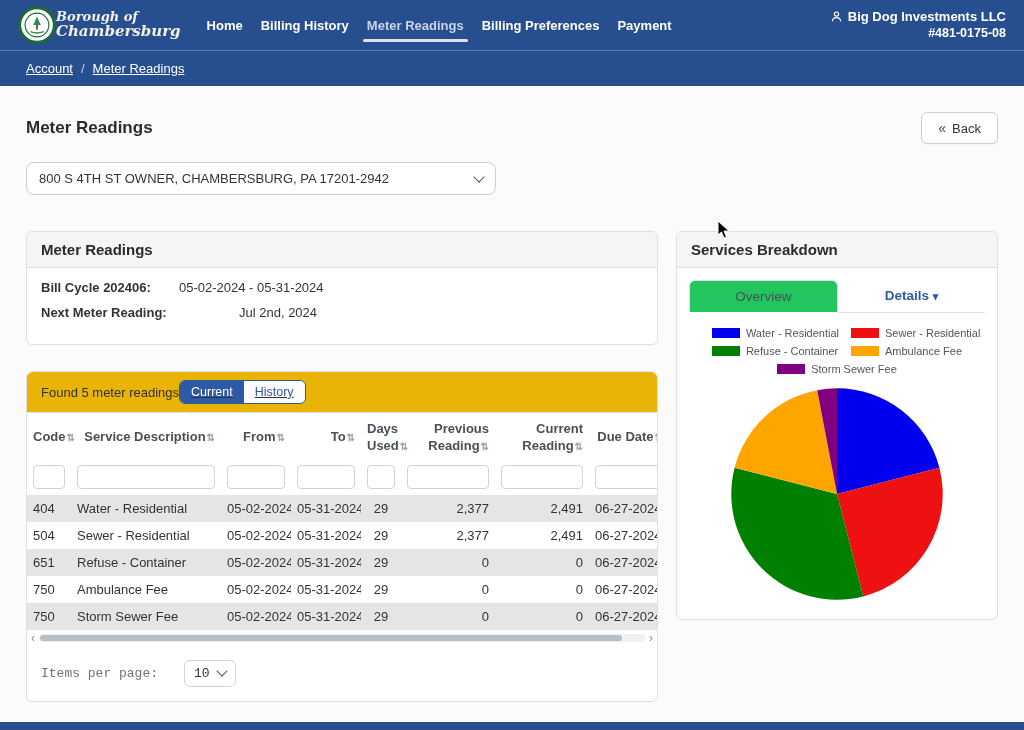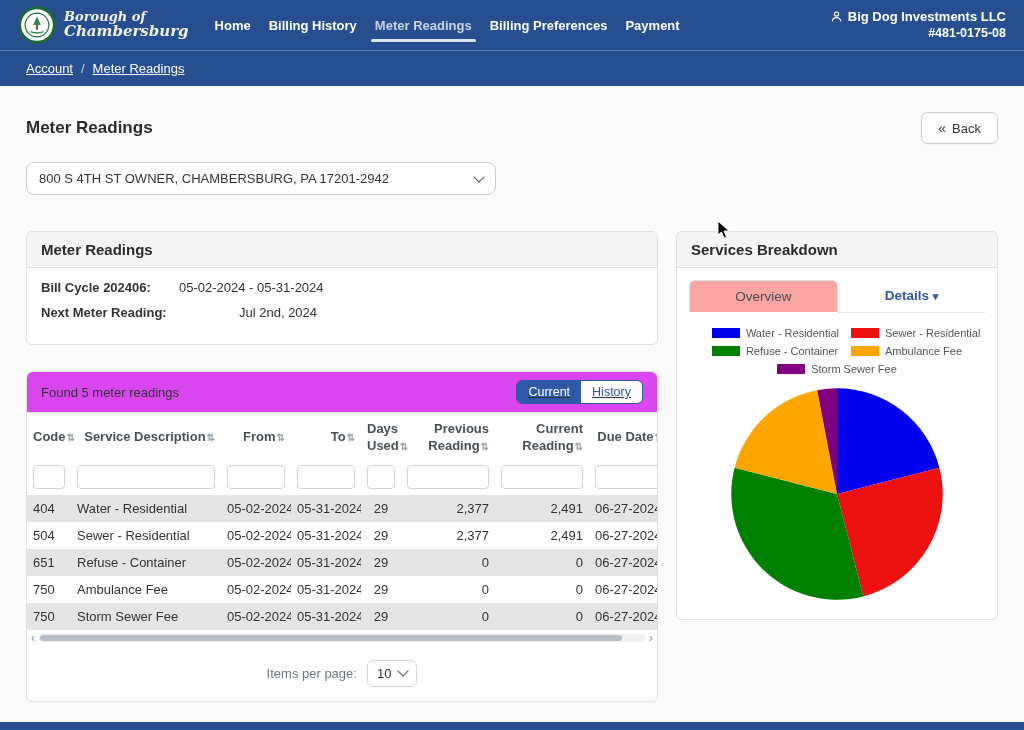--- a/index.html
+++ b/index.html
@@ -7,21 +7,21 @@
   body {
     width:1024px; height:730px; position:relative; overflow:hidden;
     background:#fbfbfc; font-family:"Liberation Sans", sans-serif; color:#333;
   }
 
   
   .navbar {
     height:50px; background:#274e8e; display:flex; align-items:center;
     padding:0 18px; color:#fff;
   }
-  .brand { display:flex; align-items:center; gap:8px; }
+  .brand { display:flex; align-items:center; }
   .seal { width:38px; height:38px; flex:0 0 auto; }
   .brand-text { display:flex; flex-direction:column; line-height:1.05;
     font-family:"DejaVu Serif", serif; font-style:italic; font-weight:bold; color:#f3f0e6; }
   .brand-text .l1 { font-size:13px; }
   .brand-text .l2 { font-size:15px; }
   .nav-items { display:flex; align-items:center; gap:18px; margin-left:26px; height:100%; }
   .nav-item { font-size:13px; font-weight:bold; color:#ffffff; cursor:pointer;
     height:100%; display:flex; align-items:center; position:relative; }
   .nav-item.active { color:#c9d4e8; }
   .nav-item.active::after { content:""; position:absolute; left:-4px; right:-4px; bottom:8px;
@@ -65,22 +65,22 @@
 
   
   .meter-info { margin-bottom:26px; }
   .meter-info-body { padding:12px 14px 14px 14px; font-size:13px; }
   .info-row { display:flex; margin-bottom:10px; }
   .info-label { font-weight:bold; width:138px; flex:0 0 auto; }
   .info-row.second .info-value { padding-left:60px; }
 
   
   .readings-card .card-header2 {
-    background:#d946ef; border-bottom:1px solid #e0e0e0; padding:8px 14px;
-    display:flex; align-items:center; justify-content:space-between; border-radius:6px 6px 0 0;
+    background:#eab308; border-bottom:1px solid #e0e0e0; padding:8px 14px;
+    display:flex; align-items:center; border-radius:6px 6px 0 0;
   }
   .found-text { font-size:13px; color:#333; }
   .btn-group { display:flex; border-radius:6px; overflow:hidden; border:1px solid #2e59a7;text-decoration:underline; }
   .btn-toggle { font-size:12.5px; padding:4px 11px; cursor:pointer; font-family:"Liberation Sans",sans-serif; border:none; }
   .btn-toggle.current { background:#2e59a7; color:#fff; }
   .btn-toggle.history { background:#fdfdff; color:#2e59a7; }
 
   .table-clip { overflow:hidden; width:100%; }
   table.readings { border-collapse:collapse; table-layout:fixed; width:642px; }
   table.readings th { font-size:13px; color:#495057; font-weight:bold; padding:8px 6px 4px 6px;
@@ -96,31 +96,31 @@
   td.cell-due { color:#dc3545; }
   tr.stripe { background:#e5e5e5; }
   .filter-cell input { width:100%; height:24px; border:1px solid #ced4da; border-radius:4px;
     padding:0 5px; font-size:12px; background:#fff; }
 
   .hscroll { display:flex; align-items:center; gap:4px; padding:2px 4px 4px 4px; }
   .hs-arrow { color:#8a9199; font-size:12px; line-height:1; cursor:pointer; }
   .hs-track { flex:1; height:8px; background:#f0f1f3; border-radius:4px; position:relative; }
   .hs-thumb { position:absolute; left:1px; top:1px; height:6px; width:96%; background:#b7bec6; border-radius:3px; cursor:pointer; }
 
-  .table-footer { display:flex; align-items:center; justify-content:center; gap:10px; padding:12px 14px 14px; }
+  .table-footer { display:flex; align-items:center; justify-content:flex-start; gap:26px; padding:12px 14px 14px;font-family:Liberation Mono, monospace; }
   .ipp-label { font-size:13px; color:#6c757d; }
   .ipp-select { border:1px solid #ced4da; border-radius:6px; background:#fff; padding:5px 9px;
     font-size:13px; color:#333; display:flex; align-items:center; gap:8px; cursor:pointer; }
 
   
   .services-body { padding:12px 12px 16px; }
   .tabs { display:flex; border-bottom:1px solid #dee2e6; }
   .tab { flex:1; text-align:center; padding:8px 4px; font-size:13.5px; cursor:pointer; }
   .tab.overview { border:1px solid #dee2e6; border-bottom:1px solid #fff; margin-bottom:-1px;
-    border-radius:6px 6px 0 0; background:#fca5a5; color:#495057; }
+    border-radius:6px 6px 0 0; background:#22c55e; color:#495057; }
   .tab.details { color:#2e59a7; font-weight:bold; }
   .tab.details .caret { font-size:11px; }
 
   .legend { display:flex; flex-wrap:wrap; justify-content:center; margin-top:14px; row-gap:6px; }
   .legend-item { display:flex; align-items:center; gap:6px; width:47%; justify-content:flex-start; padding-left:14px; }
   .legend-item.single { width:auto; padding-left:0; }
   .swatch { width:28px; height:10px; flex:0 0 auto; }
   .legend-label { font-size:11px; color:#555; white-space:nowrap; }
   .pie-wrap { display:flex; justify-content:center; margin-top:10px; }
 

